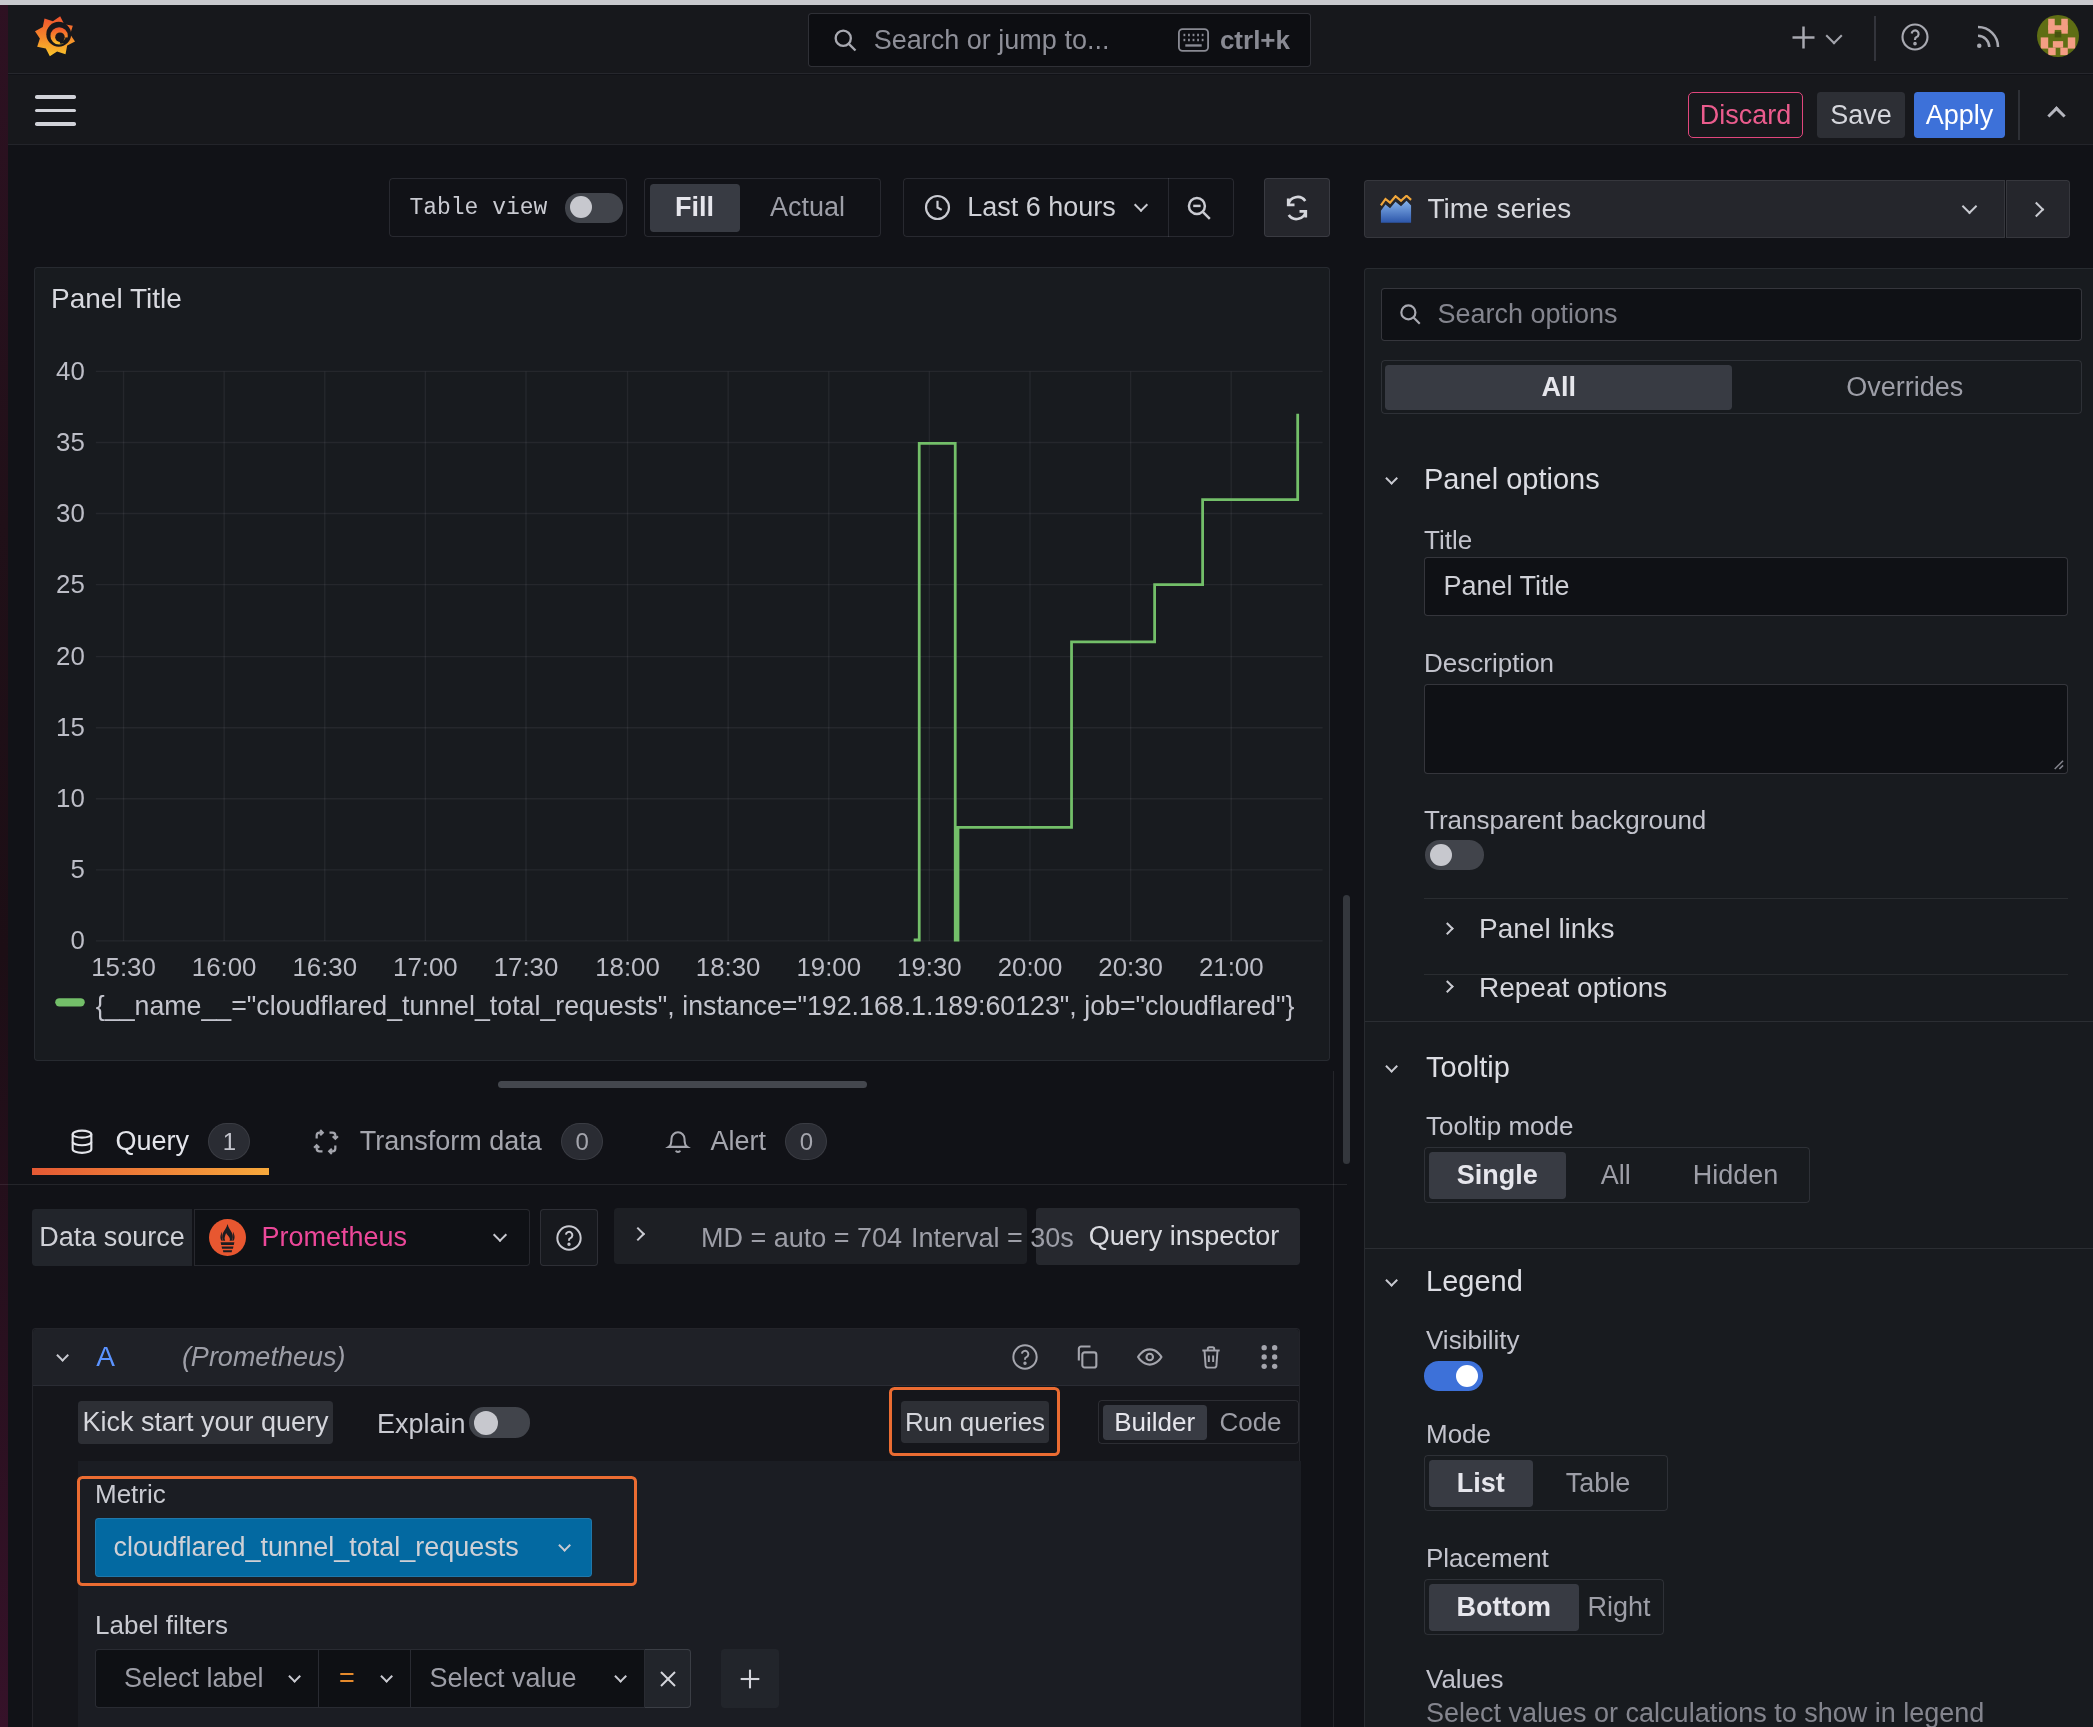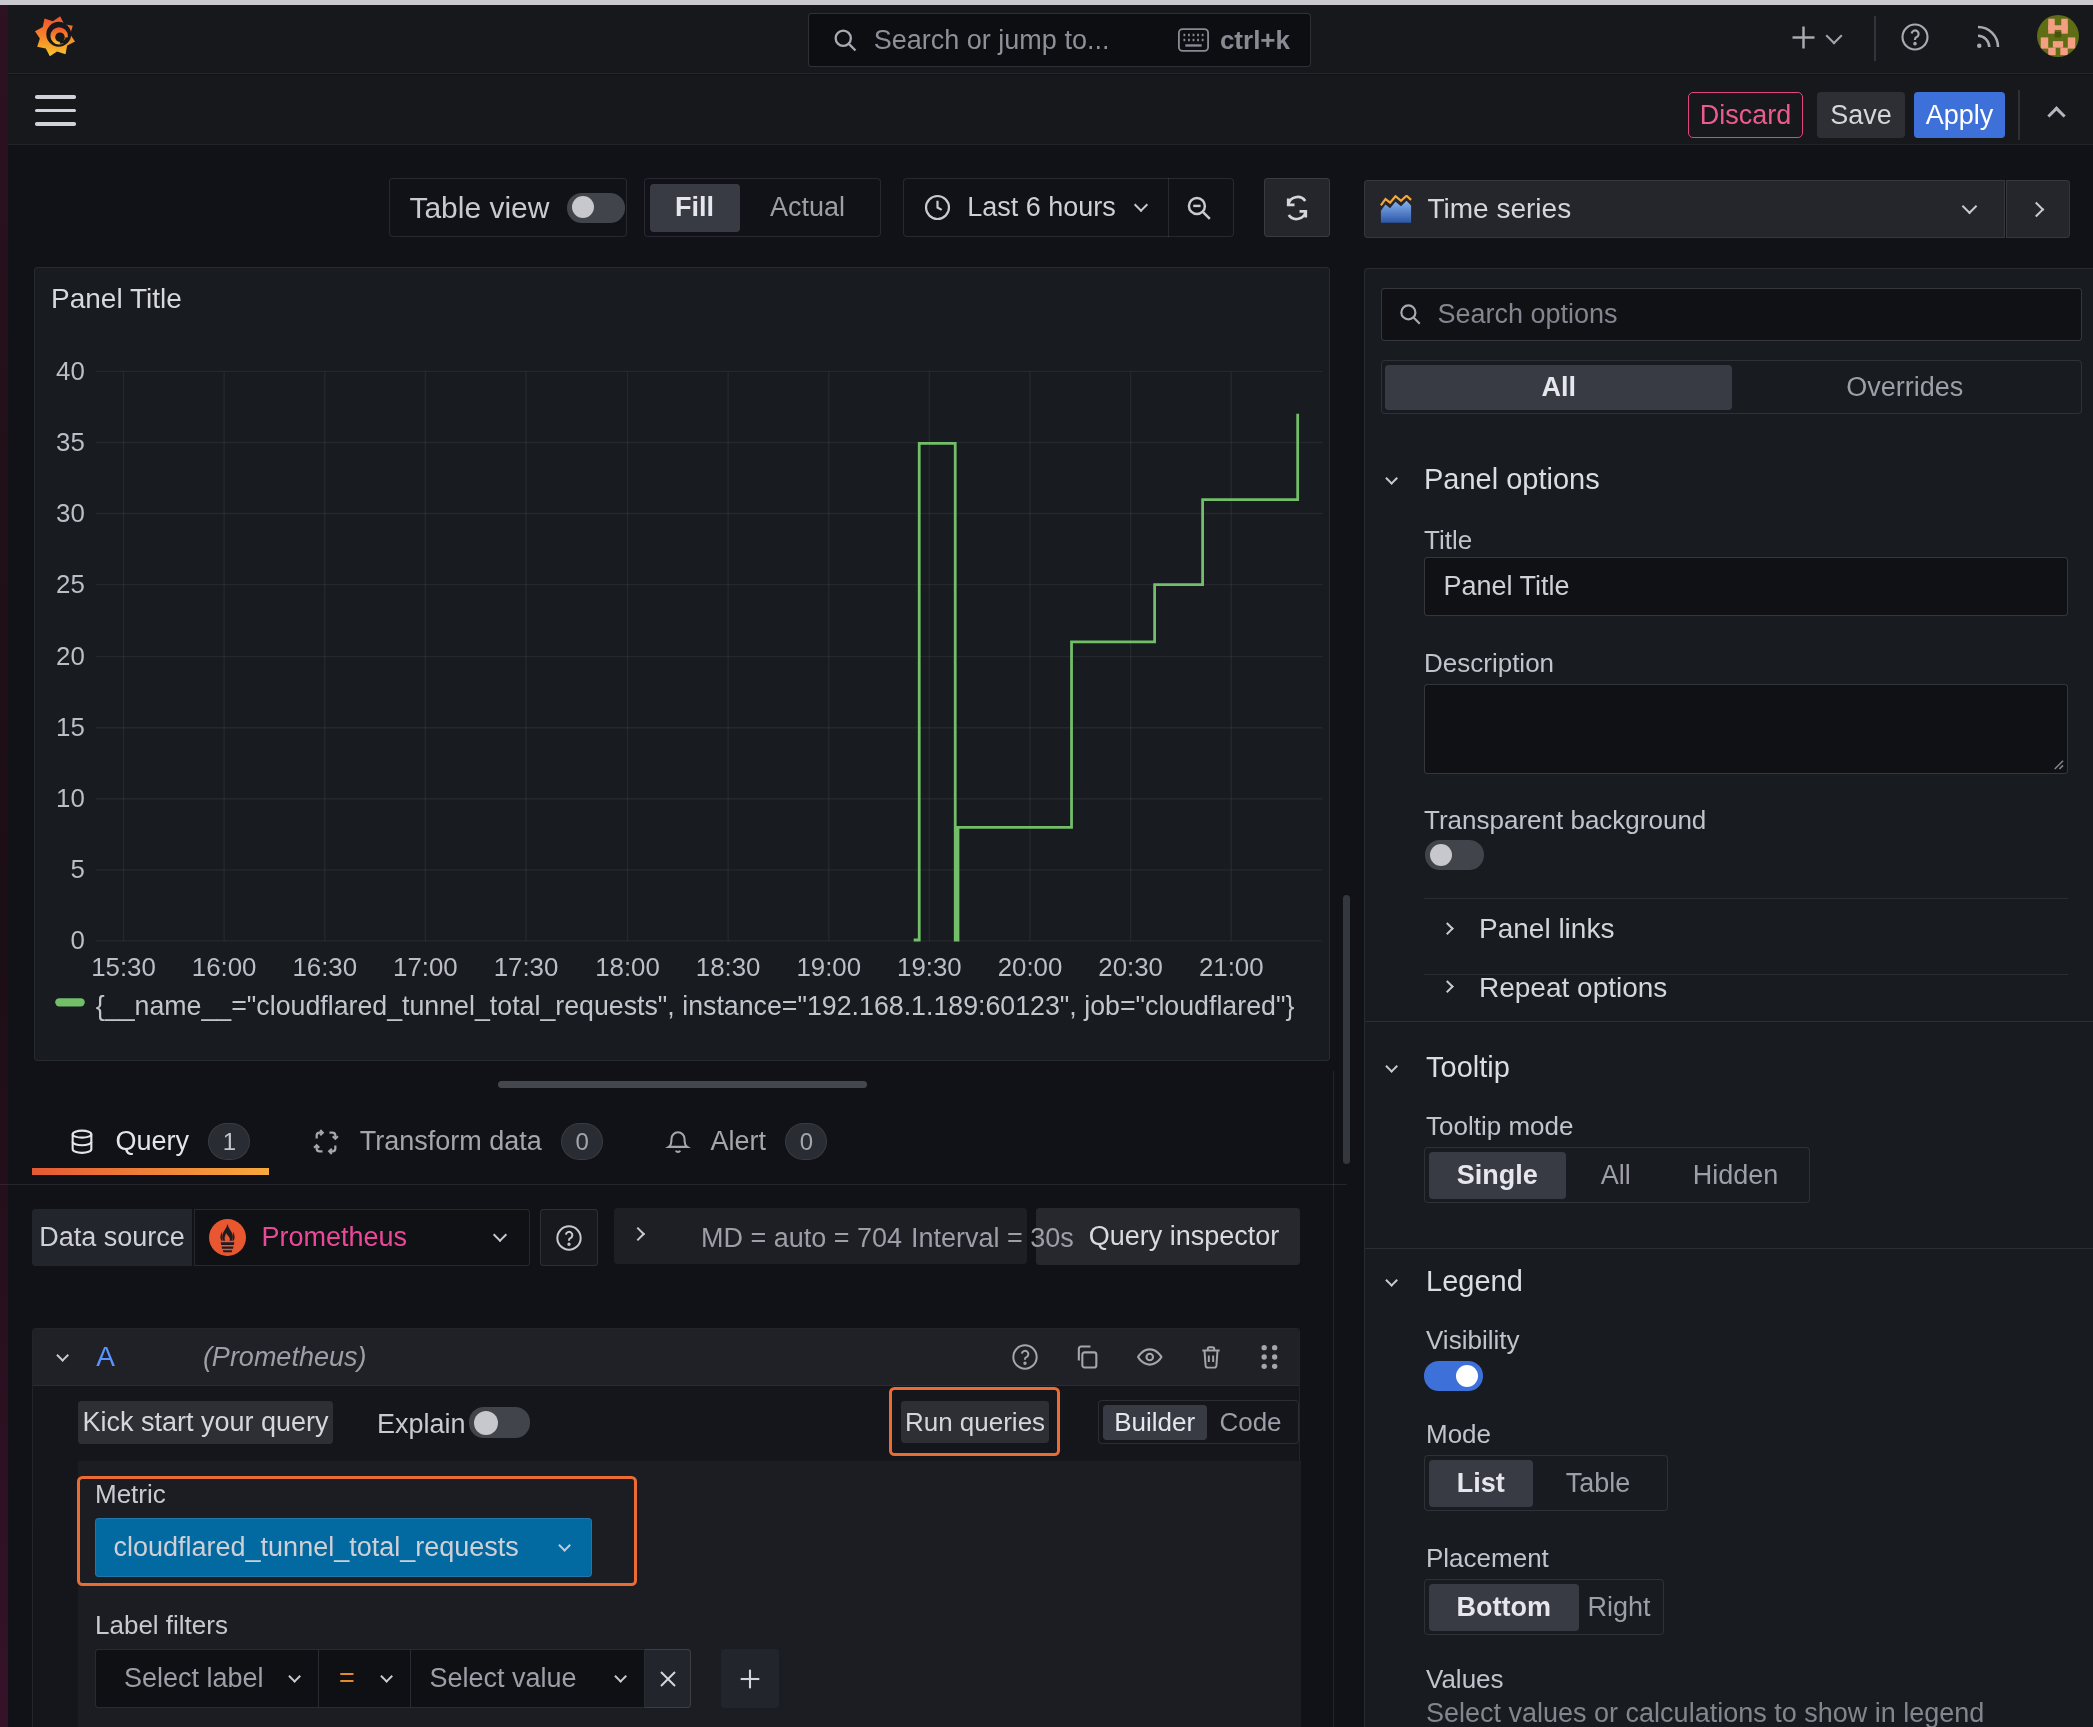--- a/index.html
+++ b/index.html
@@ -122,21 +122,21 @@
     <div style="height:3.7px;background:#D1D2D9;border-radius:1.8px;"></div>
   </div>
 
   <div class="abs ctr" style="left:1688px;top:92px;width:115px;height:46px;border:1.8px solid #E0467C;border-radius:5px;color:#EB5C8D;font-size:27px;">Discard</div>
   <div class="abs ctr" style="left:1817px;top:92px;width:88px;height:46px;background:#2D2F35;border-radius:3.7px;color:#D5D6DC;font-size:27px;">Save</div>
   <div class="abs ctr" style="left:1914px;top:92px;width:91px;height:46px;background:#3D71D9;border-radius:3.7px;color:#FFFFFF;font-size:27px;">Apply</div>
   <div class="abs" style="left:2018px;top:90px;width:1.8px;height:50px;background:#2E3036;"></div>
   <span class="abs chv chv-u" style="left:2050px;top:109px;width:13px;height:13px;border-width:3.2px;border-color:#B5B6BE;"></span>
 
   <div class="abs brd lft" style="left:389px;top:178px;width:238px;height:59px;border-color:rgba(204,204,220,0.13);">
-    <span style="font-size:30px;color:#C9CAD1;margin-left:19.4px;">Table view</span>
+    <span style="font-size:23px;color:#C9CAD1;margin-left:19.4px;font-family:Liberation Mono, monospace;">Table view</span>
     <div class="toggle" style="margin-left:17.5px;width:58px;height:30px;">
         <div class="knob"></div>
       </div>
   </div>
   <div class="abs brd lft" style="left:644px;top:178px;width:237px;height:59px;border-color:rgba(204,204,220,0.13);padding:4.6px;">
     <div class="seg sel" style="width:90px;height:48px;font-size:27px;">Fill</div>
     <div class="seg" style="flex:1;height:48px;font-size:27px;">Actual</div>
   </div>
   <div class="abs brd lft" style="left:903px;top:178px;width:331px;height:59px;border-color:rgba(204,204,220,0.13);">
     <svg style="margin-left:19.4px;" width="29" height="29" viewBox="0 0 24 24" fill="none" stroke="#C9CAD1" stroke-width="1.8">
@@ -285,21 +285,21 @@
   <div class="abs" style="left:614px;top:1208px;width:413px;height:56px;background:#1D1F24;border-radius:3.7px;"></div>
   <span class="abs chv chv-r" style="left:633px;top:1229px;width:10px;height:10px;border-color:#C9CAD1;"></span>
   <div class="abs ctr" style="left:1036px;top:1208px;width:264px;height:57px;background:#26282E;border-radius:3.7px;font-size:27px;color:#D9DADF;padding-left:32px;">Query inspector</div>
   <span class="abs" style="left:701px;top:1223px;font-size:27px;color:#9D9EA7;white-space:nowrap;">MD = auto = 704</span>
   <span class="abs" style="left:911px;top:1223px;font-size:27px;color:#9D9EA7;white-space:nowrap;z-index:3;">Interval = 30s</span>
 
   <div class="abs" style="left:32px;top:1328px;width:1268px;height:400px;background:#15161B;border:0.9px solid rgba(204,204,220,0.08);border-radius:3.7px 3.7px 0 0;border-bottom:none;">
     <div class="lft" style="height:57px;background:#1F2127;border-bottom:0.9px solid rgba(204,204,220,0.07);border-radius:3.7px 3.7px 0 0;">
       <span class="chv chv-d" style="width:9.2px;height:9.2px;margin-left:25px;margin-top:-3.7px;border-color:#C9CAD1;border-width:2.8px;"></span>
       <span style="font-size:28px;color:#5B93FF;margin-left:29px;">A</span>
-      <span style="font-size:27px;color:#9D9EA7;font-style:italic;margin-left:88px;">(Prometheus)</span>
+      <span style="font-size:27px;color:#9D9EA7;font-style:italic;margin-left:67px;">(Prometheus)</span>
       <div class="lft" style="margin-left:auto;margin-right:16.6px;gap:34px;">
         <svg width="28" height="28" viewBox="0 0 24 24" fill="none" stroke="#A4A5AD" stroke-width="1.7">
             <circle cx="12" cy="12" r="10"></circle>
             <path d="M9.3 9.2a2.8 2.8 0 1 1 3.9 2.9c-.9.3-1.2 1-1.2 1.8v.4"></path>
             <circle cx="12" cy="17.3" r="0.6" fill="#A4A5AD"></circle>
           </svg>
         <svg width="28" height="28" viewBox="0 0 24 24" fill="none" stroke="#A4A5AD" stroke-width="1.8">
             <rect x="8" y="8" width="12" height="13" rx="2"></rect>
             <path d="M5 15V5a2 2 0 0 1 2-2h8"></path>
           </svg>

